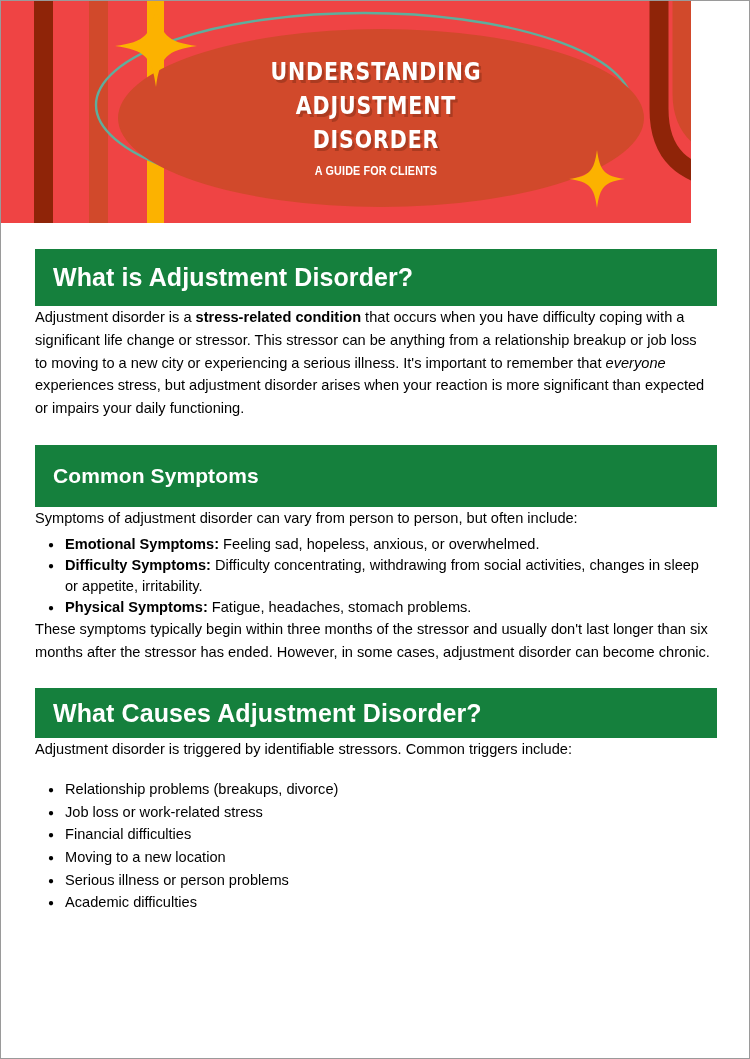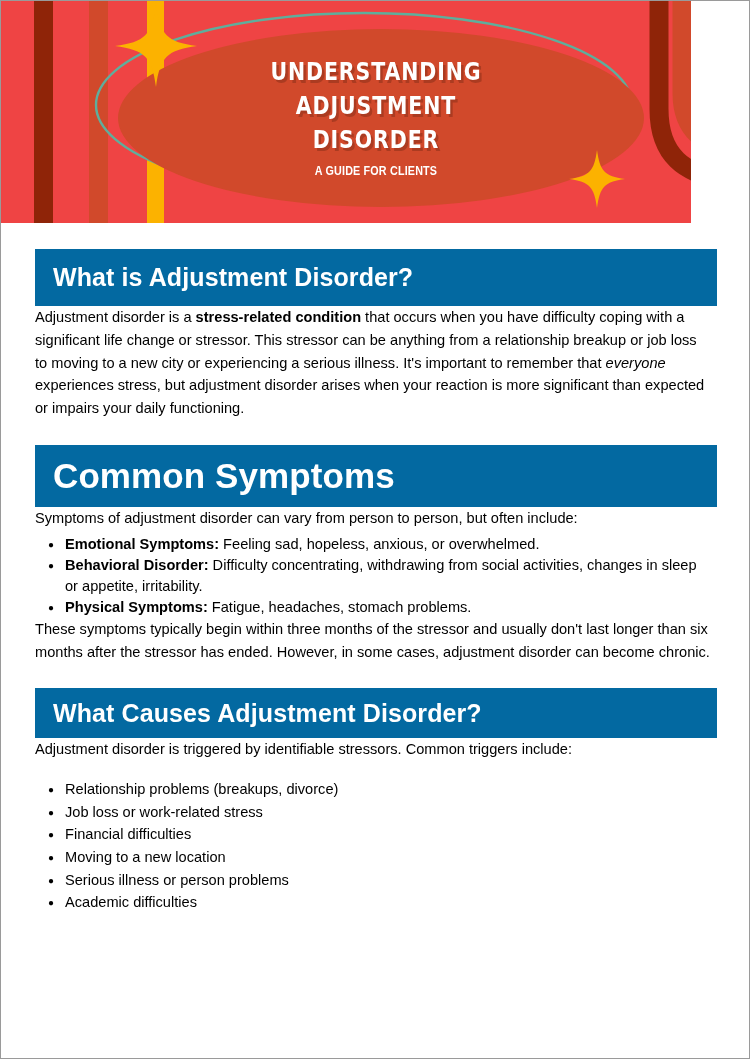--- a/index.html
+++ b/index.html
@@ -67,35 +67,35 @@
 
   
   #content {
     position: absolute;
     left: 0;
     top: 222px;
     width: 750px;
   }
   .banner {
     margin: 0 34px;
-    background: #0369a1;
+    background: #15803d;
     box-sizing: border-box;
     display: flex;
     align-items: center;
     padding-left: 18px;
   }
   .banner-h1 {
     color: #ffffff;
     font-weight: bold;
     font-size: 25px;
     letter-spacing: 0.1px;
     line-height: 1;
   }
   .banner-h1.big {
-    font-size: 35px;
+    font-size: 21px;
   }
   .band-1 { height: 57px; margin-top: 26px; }
   .band-2 { height: 62px; margin-top: 25px; }
   .band-3 { height: 50px; margin-top: 25px; }
 
   p.body {
     margin: 0;
     padding: 0 40px 0 34px;
     font-size: 14.6px;
     line-height: 22.8px;
@@ -177,21 +177,21 @@
       <div class="banner-h1">What is Adjustment Disorder?</div>
     </div>
     <p class="body p-gap-1">Adjustment disorder is a <b class="lbl">stress-related condition</b> that occurs when you have difficulty coping with a significant life change or stressor. This stressor can be anything from a relationship breakup or job loss to moving to a new city or experiencing a serious illness. It's important to remember that <i class="em">everyone</i> experiences stress, but adjustment disorder arises when your reaction is more significant than expected or impairs your daily functioning.</p>
 
     <div class="banner band-2">
       <div class="banner-h1 big">Common Symptoms</div>
     </div>
     <p class="body lead-2">Symptoms of adjustment disorder can vary from person to person, but often include:</p>
     <ul class="bullets sym">
       <li><b class="lbl">Emotional Symptoms:</b><span> Feeling sad, hopeless, anxious, or overwhelmed.</span></li>
-      <li><b class="lbl">Behavioral Disorder:</b><span> Difficulty concentrating, withdrawing from social activities, changes in sleep or appetite, irritability.</span></li>
+      <li><b class="lbl">Difficulty Symptoms:</b><span> Difficulty concentrating, withdrawing from social activities, changes in sleep or appetite, irritability.</span></li>
       <li><b class="lbl">Physical Symptoms:</b><span> Fatigue, headaches, stomach problems.</span></li>
     </ul>
     <p class="body after-sym">These symptoms typically begin within three months of the stressor and usually don't last longer than six months after the stressor has ended. However, in some cases, adjustment disorder can become chronic.</p>
 
     <div class="banner band-3">
       <div class="banner-h1">What Causes Adjustment Disorder?</div>
     </div>
     <p class="body lead-3">Adjustment disorder is triggered by identifiable stressors. Common triggers include:</p>
     <ul class="bullets trig">
       <li><span>Relationship problems (breakups, divorce)</span></li>

